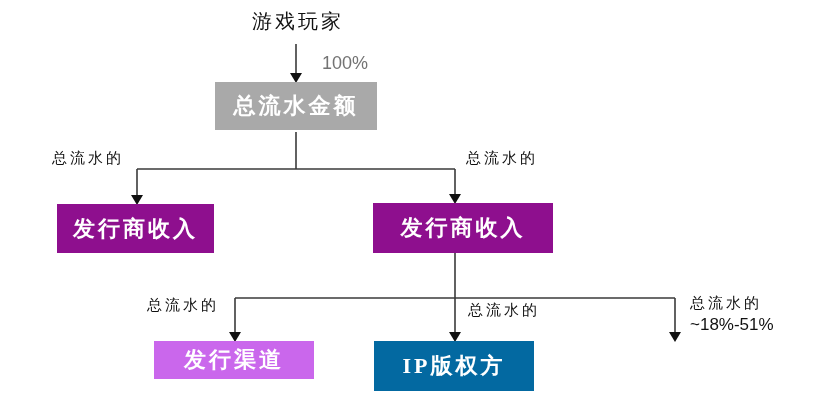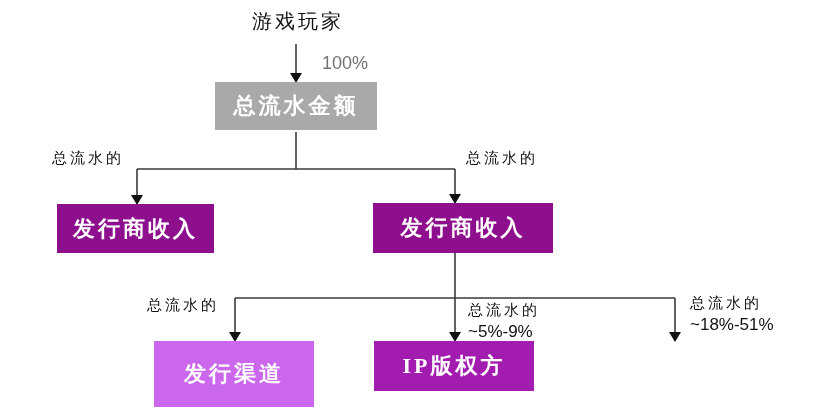--- a/index.html
+++ b/index.html
@@ -43,21 +43,21 @@
     color: #ffffff;
     font-weight: bold;
     font-size: 22px;
     letter-spacing: 3px;
     text-align: center;
     box-sizing: border-box;
   }
   .box-root { left: 215px; top: 82px;  width: 162px; height: 48px; }
   .box-dev  { left: 57px;  top: 204px; width: 157px; height: 49px; }
   .box-pub  { left: 373px; top: 203px; width: 180px; height: 50px; }
-  .box-chn  { left: 154px; top: 341px; width: 160px; height: 66px; }
+  .box-chn  { left: 154px; top: 341px; width: 160px; height: 38px; }
   .box-ip   { left: 374px; top: 341px; width: 160px; height: 50px; }
   .box-gp   { left: 594px; top: 341px; width: 160px; height: 50px; }
 
   
   .pct-label { color: #111111; }
   .pct-label .zh {
     font-size: 15px;
     letter-spacing: 3px;
     line-height: 18px;
     font-family: "Liberation Serif", "DejaVu Serif", serif;
@@ -122,23 +122,22 @@
   </div>
 
   <div class="abs flow-box box-dev" style="background:#8E0F8E">发行商收入</div>
   <div class="abs flow-box box-pub" style="background:#8E0F8E">发行商收入</div>
 
   <div class="abs pct-label lbl-chn">
     <div class="zh">总流水的</div>
   </div>
   <div class="abs pct-label lbl-ip">
     <div class="zh">总流水的</div>
-    <div class="num">~5%-9%</div>
   </div>
   <div class="abs pct-label lbl-gp">
     <div class="zh">总流水的</div>
     <div class="num">~18%-51%</div>
   </div>
 
   <div class="abs flow-box box-chn" style="background:#CA67EC">发行渠道</div>
-  <div class="abs flow-box box-ip" style="background:#a21caf">IP版权方</div>
+  <div class="abs flow-box box-ip" style="background:#0369a1">IP版权方</div>
 
 </div>
 
 </body></html>

